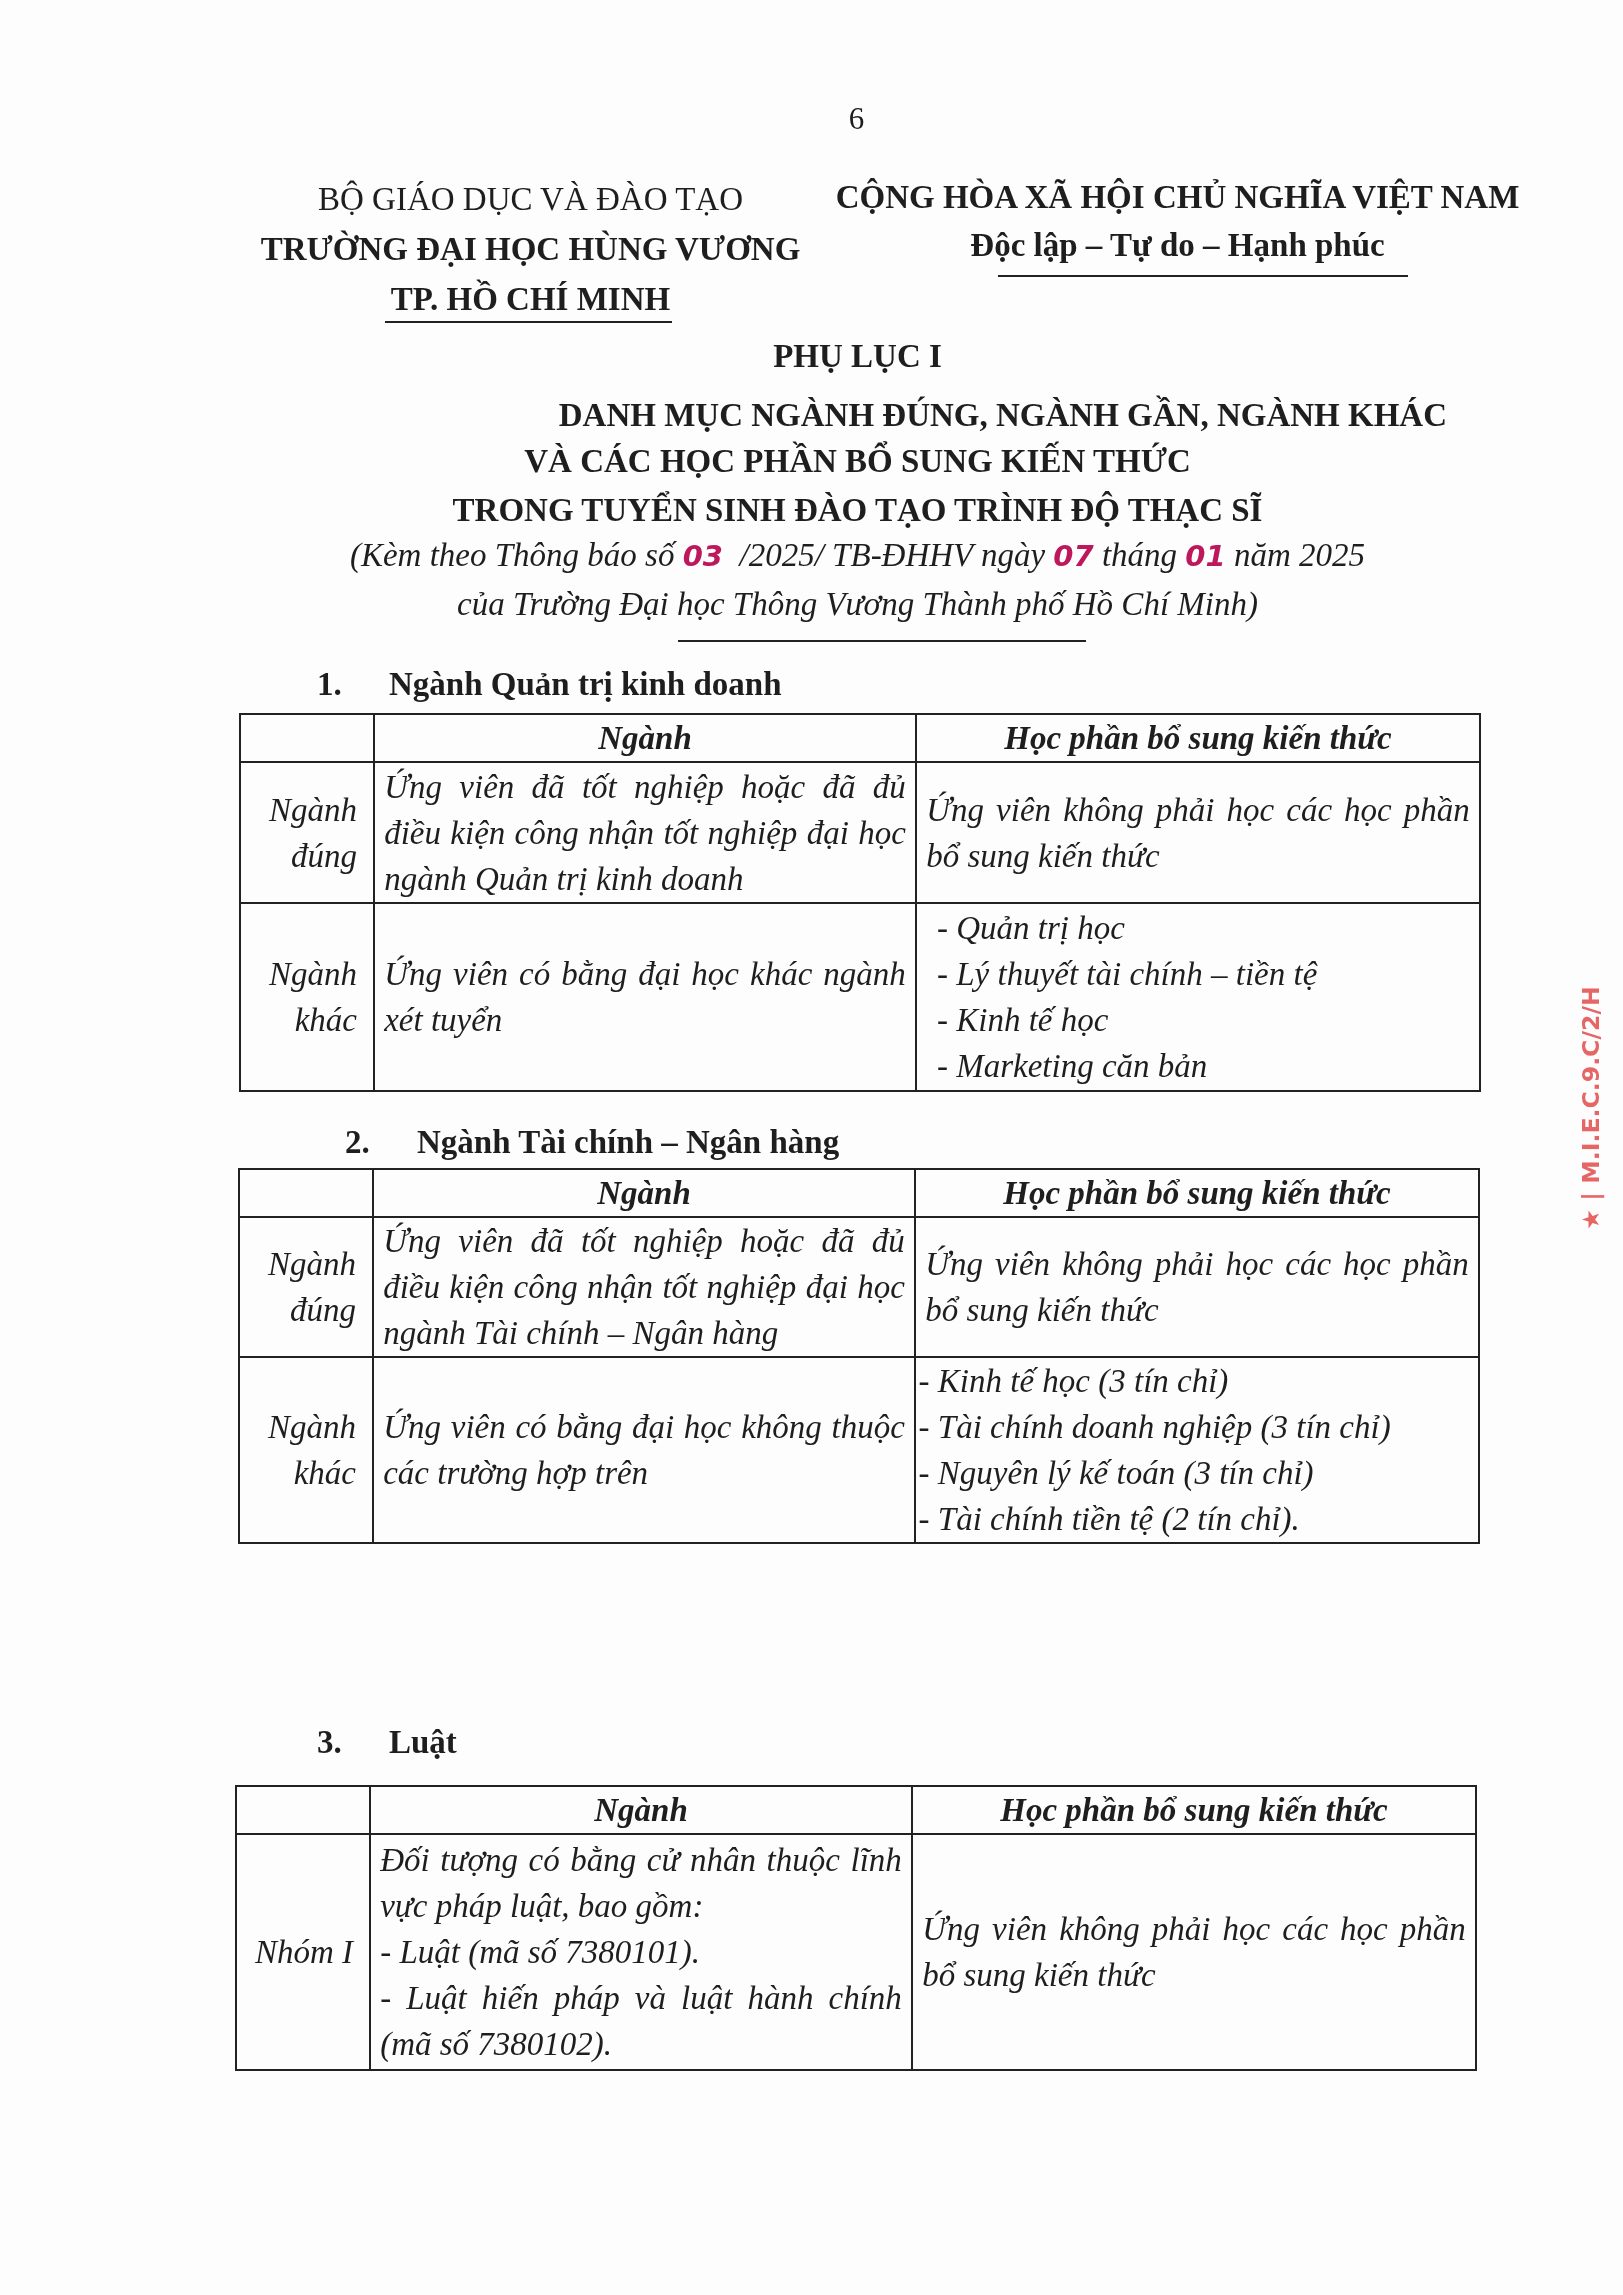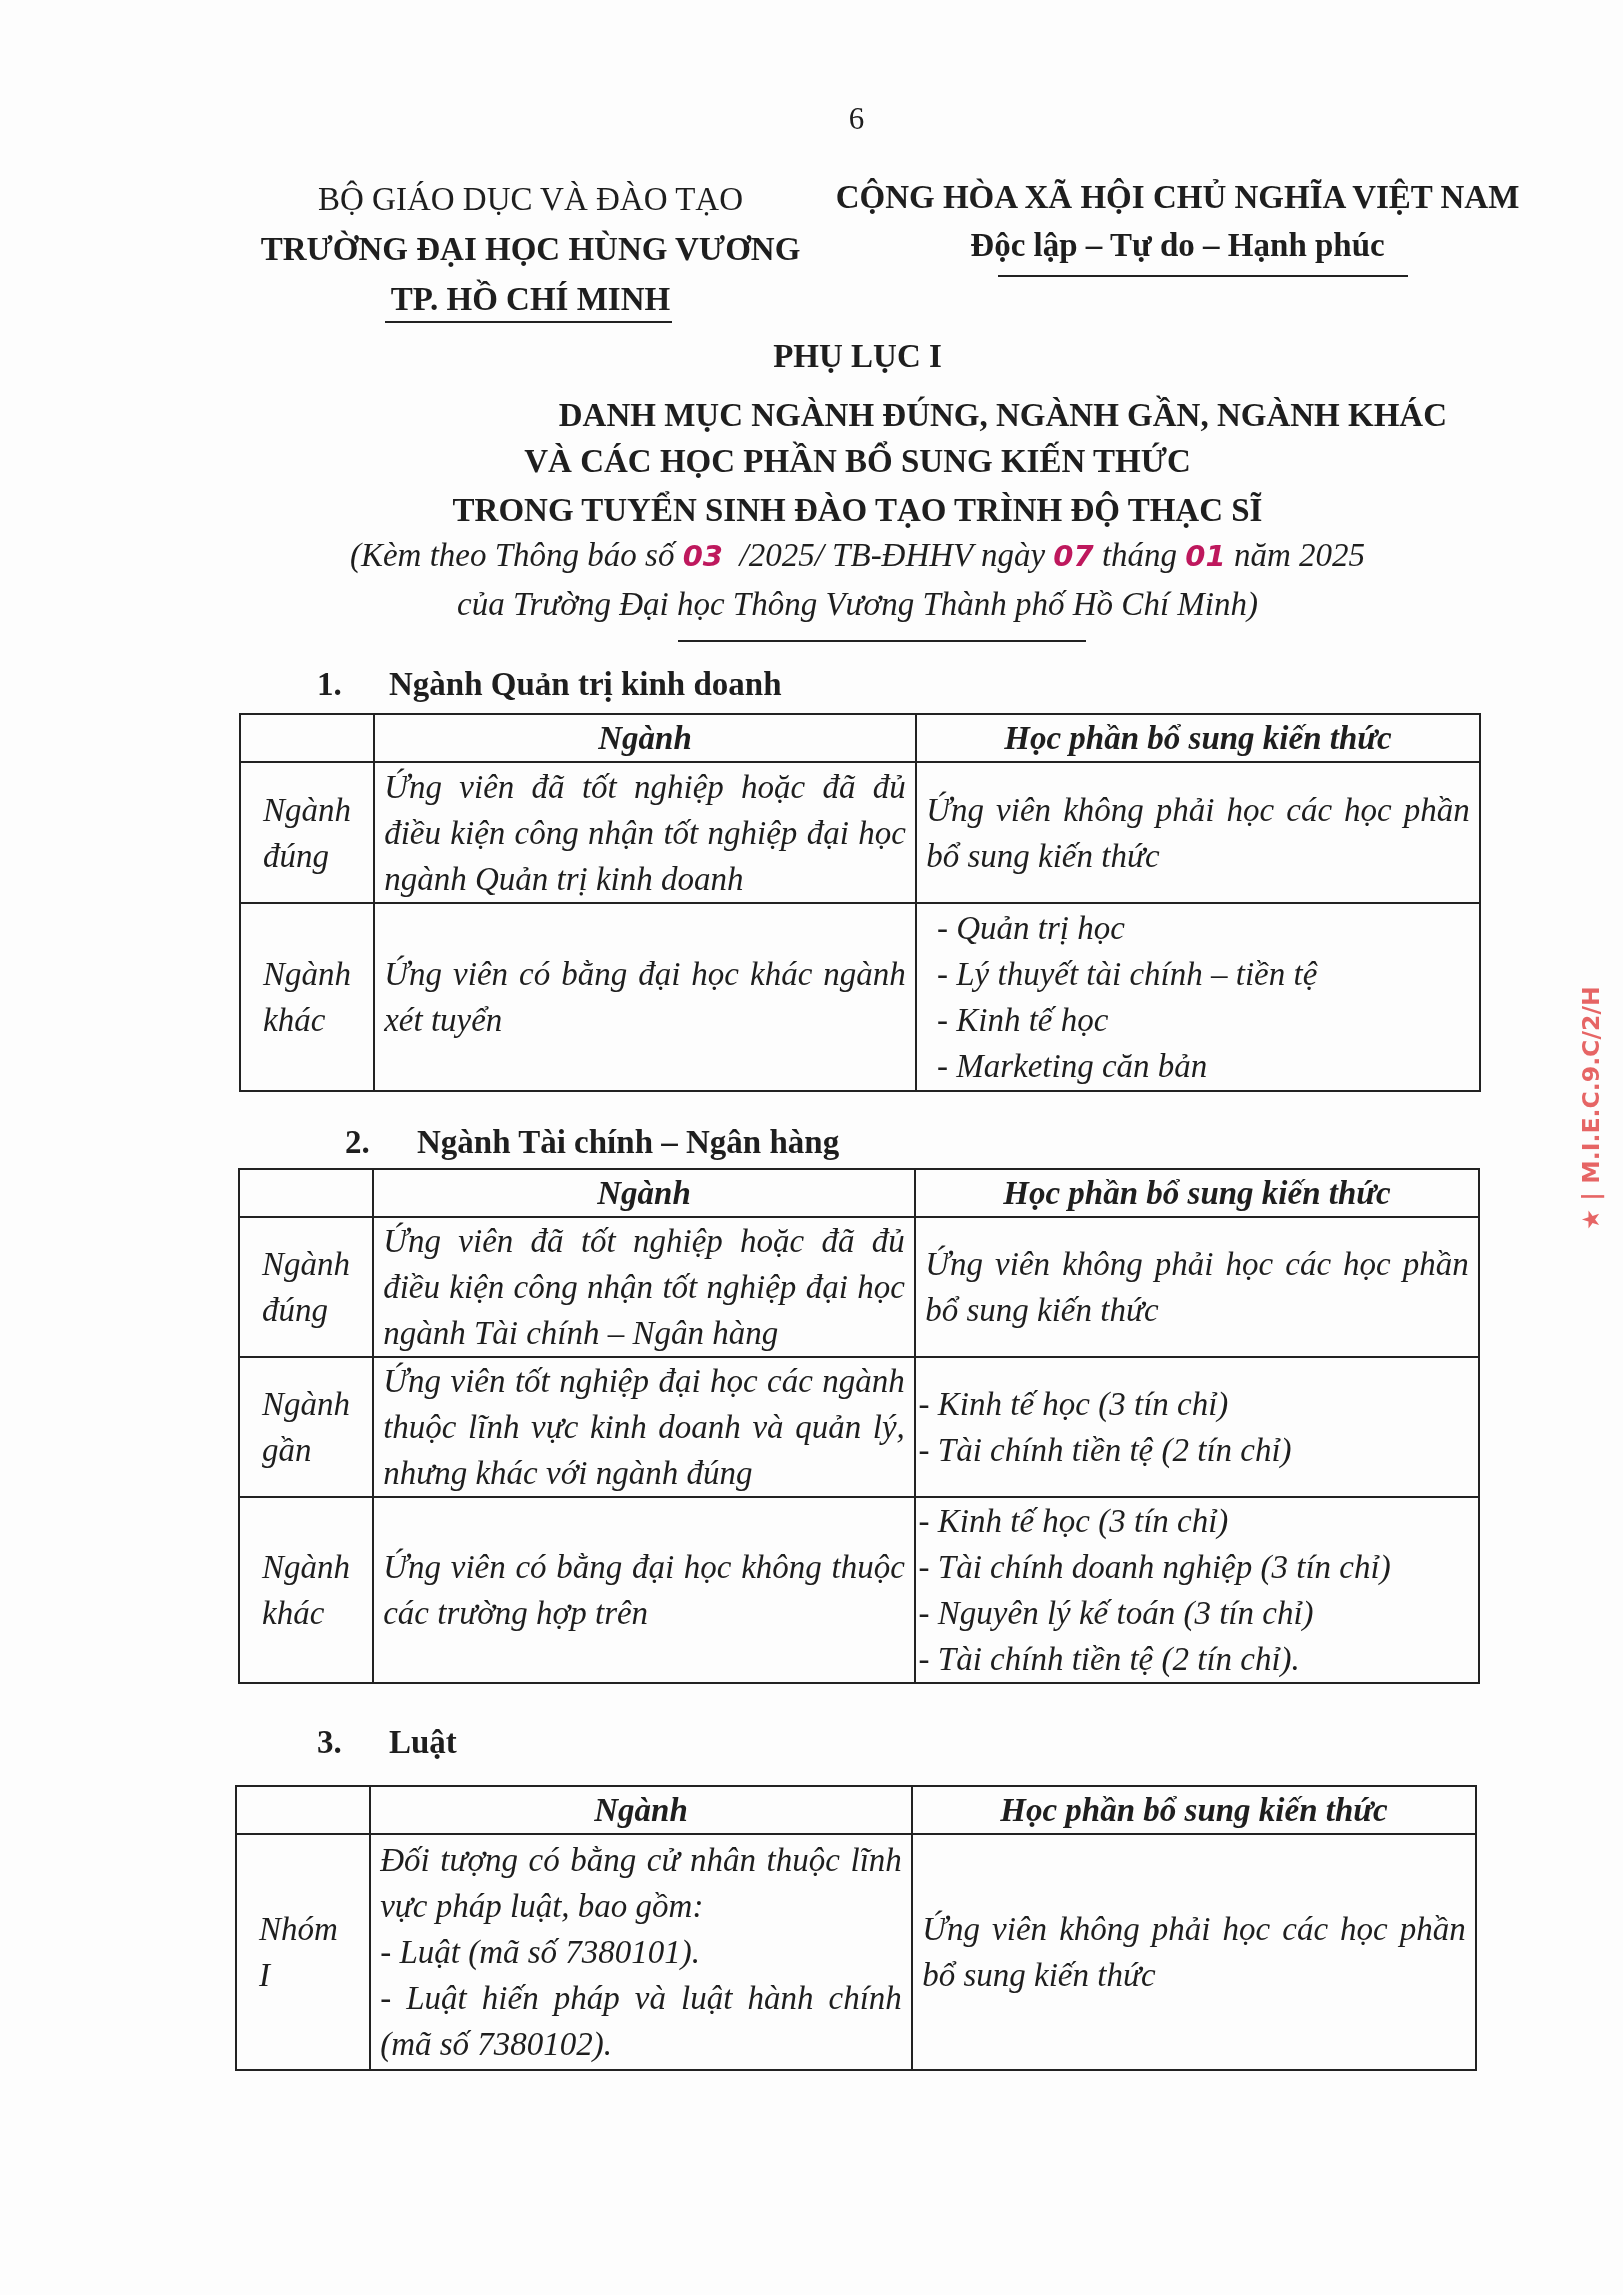--- a/index.html
+++ b/index.html
@@ -29,21 +29,21 @@
     line-height: 46px;
     table-layout: fixed;
     font-style: italic;
   }
   table.doc td, table.doc th {
     border: 2px solid #222;
     padding: 0 9.2px;
     vertical-align: middle;
   }
   table.doc th { font-weight: bold; text-align: center; }
-  table.doc td.label { text-align: left; padding: 0 22px; }
+  table.doc td.label { text-align: right; padding: 0 16px; }
   table.doc td.just { text-align: justify; text-align-last: left; }
   .list-line { display: block; white-space: nowrap; }
   .stamp {
     position: absolute; color: #e24b4b; font-size: 23.6px; font-weight: bold;
     font-family: "DejaVu Sans", sans-serif;
     transform: rotate(-90deg); transform-origin: left top; white-space: nowrap; opacity: 0.85;
   }
 </style>
 </head>
 <body>
@@ -122,28 +122,20 @@
       <tr style="height:31px">
     <th></th>
     <th>Ngành</th>
     <th>Học phần bổ sung kiến thức</th>
   </tr>
   <tr style="height:91px">
     <td class="label">Ngành đúng</td>
     <td class="just">Ứng viên đã tốt nghiệp hoặc đã đủ điều kiện công nhận tốt nghiệp đại học ngành Tài chính – Ngân hàng</td>
     <td class="just">Ứng viên không phải học các học phần bổ sung kiến thức</td>
   </tr>
-  <tr style="height:90px">
-    <td class="label">Ngành gần</td>
-    <td class="just">Ứng viên tốt nghiệp đại học các ngành thuộc lĩnh vực kinh doanh và quản lý, nhưng khác với ngành đúng</td>
-    <td style="padding-left:2.6px;">
-      <span class="list-line">- Kinh tế học (3 tín chỉ)</span>
-      <span class="list-line">- Tài chính tiền tệ (2 tín chỉ)</span>
-    </td>
-  </tr>
   <tr style="height:120px">
     <td class="label">Ngành khác</td>
     <td class="just">Ứng viên có bằng đại học không thuộc các trường hợp trên</td>
     <td style="padding-left:2.6px;">
       <span class="list-line">- Kinh tế học (3 tín chỉ)</span>
       <span class="list-line">- Tài chính doanh nghiệp (3 tín chỉ)</span>
       <span class="list-line">- Nguyên lý kế toán (3 tín chỉ)</span>
       <span class="list-line">- Tài chính tiền tệ (2 tín chỉ).</span>
     </td>
   </tr>

